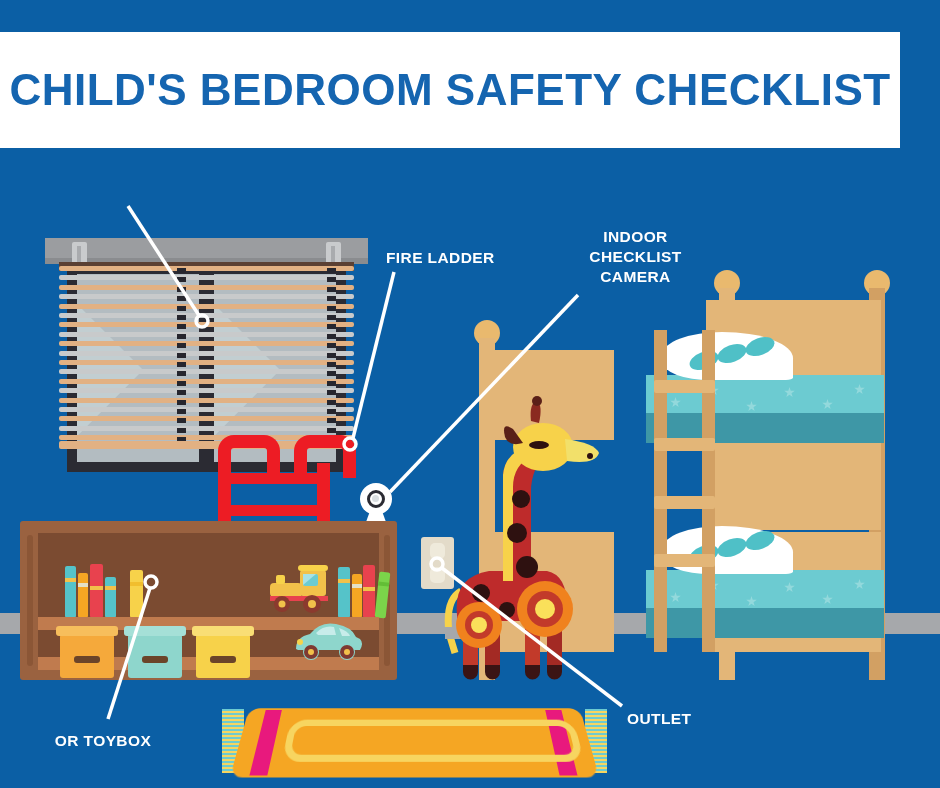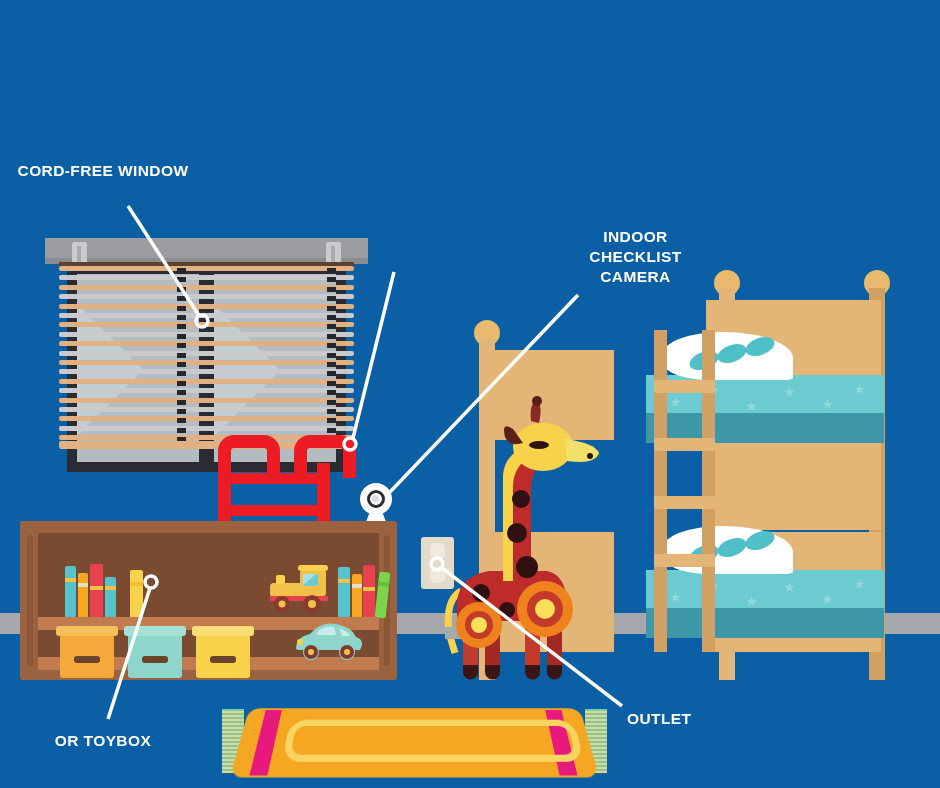--- a/index.html
+++ b/index.html
@@ -454,41 +454,46 @@
           <i style="top: 60px;"></i>
         </div>
       </div>
     <div class="rug-body">
       <div class="rug-stripe" style="left:18px;"></div>
       <div class="rug-stripe" style="left:312px;"></div>
       <div class="rug-inner"></div>
     </div>
   </div>
 
+  <div id="banner">
+    <div id="banner-title">CHILD'S BEDROOM SAFETY CHECKLIST</div>
+  </div>
 
   <svg class="leaders">
     <line x1="128" y1="206" x2="200" y2="317" stroke="#ffffff" stroke-width="3.5"></line>
     <circle cx="202" cy="321" r="6" fill="none" stroke="#ffffff" stroke-width="3.5"></circle>
 
     <line x1="394" y1="272" x2="353" y2="438" stroke="#ffffff" stroke-width="3.5"></line>
     <circle cx="350" cy="444" r="6" fill="none" stroke="#ffffff" stroke-width="3.5"></circle>
 
     <line x1="578" y1="295" x2="390" y2="492" stroke="#ffffff" stroke-width="3.5"></line>
 
     <line x1="622" y1="706" x2="442" y2="568" stroke="#ffffff" stroke-width="3.5"></line>
     <circle cx="437" cy="564" r="6" fill="none" stroke="#ffffff" stroke-width="3.5"></circle>
 
     <line x1="108" y1="719" x2="150" y2="588" stroke="#ffffff" stroke-width="3.5"></line>
     <circle cx="151" cy="582" r="6" fill="none" stroke="#ffffff" stroke-width="3.5"></circle>
   </svg>
 
   <div class="label lbl-center" style="left:8px;top:161px;width:190px;">
-    <div>CORD-FREE WINDOW</div>
-  </div>
-
+  </div>
+
+  <div class="label lbl-left" style="left:386px;top:248px;width:150px;">
+    <div>FIRE LADDER</div>
+  </div>
 
   <div class="label lbl-center" style="left:568px;top:227px;width:135px;">
     <div>INDOOR</div>
     <div>CHECKLIST</div>
     <div>CAMERA</div>
   </div>
 
   <div class="label lbl-left" style="left:627px;top:709px;width:160px;">
     <div>OUTLET</div>
   </div>

